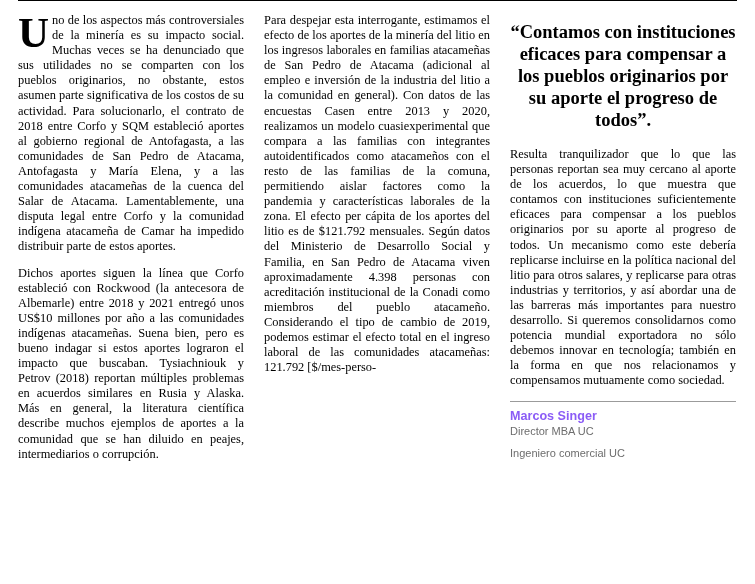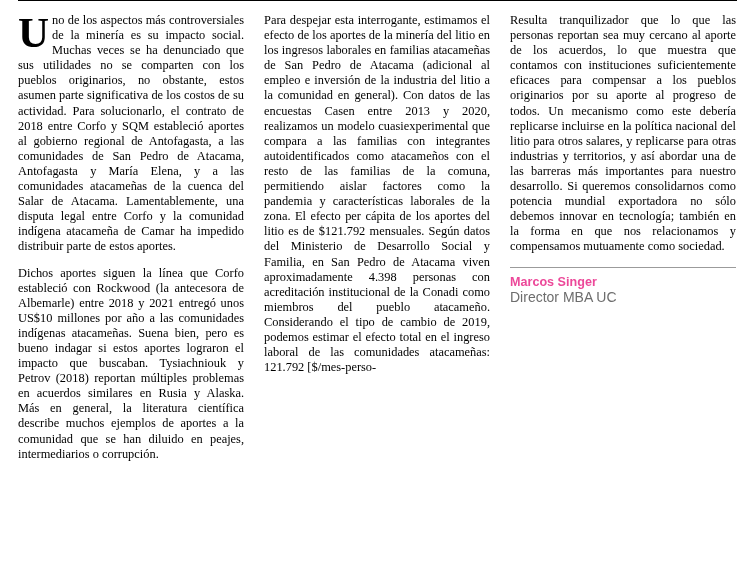--- a/index.html
+++ b/index.html
@@ -77,24 +77,24 @@
     margin: 12px 0 7px 0;
   }
   .byline {
     font-family: "Liberation Sans", sans-serif;
     margin-bottom: 8px;
   }
   .byline-name {
     font-weight: bold;
     font-size: 12.6px;
     line-height: 15px;
-    color: #ec4899;
+    color: #8b5cf6;
   }
   .byline-role {
-    font-size: 14px;
+    font-size: 11px;
     line-height: 14px;
     color: #6d6d6d;
   }
   .col-right {
     position: relative;
   }
 </style>
 </head>
 <body>
 
@@ -107,27 +107,29 @@
     <div class="col">
       <p class="dropcap-para"><span class="dropcap">U</span><span>no de los aspectos más controversiales de la minería es su impacto social. Muchas veces se ha denunciado que sus utilidades no se comparten con los pueblos originarios, no obstante, estos asumen parte significativa de los costos de su actividad. Para solucionarlo, el contrato de 2018 entre Corfo y SQM estableció aportes al gobierno regional de Antofagasta, a las comunidades de San Pedro de Atacama, Antofagasta y María Elena, y a las comunidades atacameñas de la cuenca del Salar de Atacama. Lamentablemente, una disputa legal entre Corfo y la comunidad indígena atacameña de Camar ha impedido distribuir parte de estos aportes.</span></p>
       <p>Dichos aportes siguen la línea que Corfo estableció con Rockwood (la antecesora de Albemarle) entre 2018 y 2021 entregó unos US$10 millones por año a las comunidades indígenas atacameñas. Suena bien, pero es bueno indagar si estos aportes lograron el impacto que buscaban. Tysiachniouk y Petrov (2018) reportan múltiples problemas en acuerdos similares en Rusia y Alaska. Más en general, la literatura científica describe muchos ejemplos de aportes a la comunidad que se han diluido en peajes, intermediarios o corrupción.</p>
     </div>
 
     <div class="col">
       <p>Para despejar esta interrogante, estimamos el efecto de los aportes de la minería del litio en los ingresos laborales en familias atacameñas de San Pedro de Atacama (adicional al empleo e inversión de la industria del litio a la comunidad en general). Con datos de las encuestas Casen entre 2013 y 2020, realizamos un modelo cuasiexperimental que compara a las familias con integrantes autoidentificados como atacameños con el resto de las familias de la comuna, permitiendo aislar factores como la pandemia y características laborales de la zona. El efecto per cápita de los aportes del litio es de $121.792 mensuales. Según datos del Ministerio de Desarrollo Social y Familia, en San Pedro de Atacama viven aproximadamente 4.398 personas con acreditación institucional de la Conadi como miembros del pueblo atacameño. Considerando el tipo de cambio de 2019, podemos estimar el efecto total en el ingreso laboral de las comunidades atacameñas: 121.792 [$/mes-perso-</p>
     </div>
 
     <div class="col col-right">
+      <div class="pullquote">“Contamos con instituciones eficaces para compensar a los pueblos originarios por su aporte el progreso de todos”.</div>
       <p>Resulta tranquilizador que lo que las personas reportan sea muy cercano al aporte de los acuerdos, lo que muestra que contamos con instituciones suficientemente eficaces para compensar a los pueblos originarios por su aporte al progreso de todos. Un mecanismo como este debería replicarse incluirse en la política nacional del litio para otros salares, y replicarse para otras industrias y territorios, y así abordar una de las barreras más importantes para nuestro desarrollo. Si queremos consolidarnos como potencia mundial exportadora no sólo debemos innovar en tecnología; también en la forma en que nos relacionamos y compensamos mutuamente como sociedad.</p>
 
       <div class="byline-sep"></div>
 
       <div class="byline">
         <div class="byline-name">Marcos Singer</div>
         <div class="byline-role">Director MBA UC</div>
       </div>
 
       <div class="byline">
+        <div class="byline-role">Ingeniero comercial UC</div>
       </div>
     </div>
 
   </div>
 </div>
 
 </body></html>

